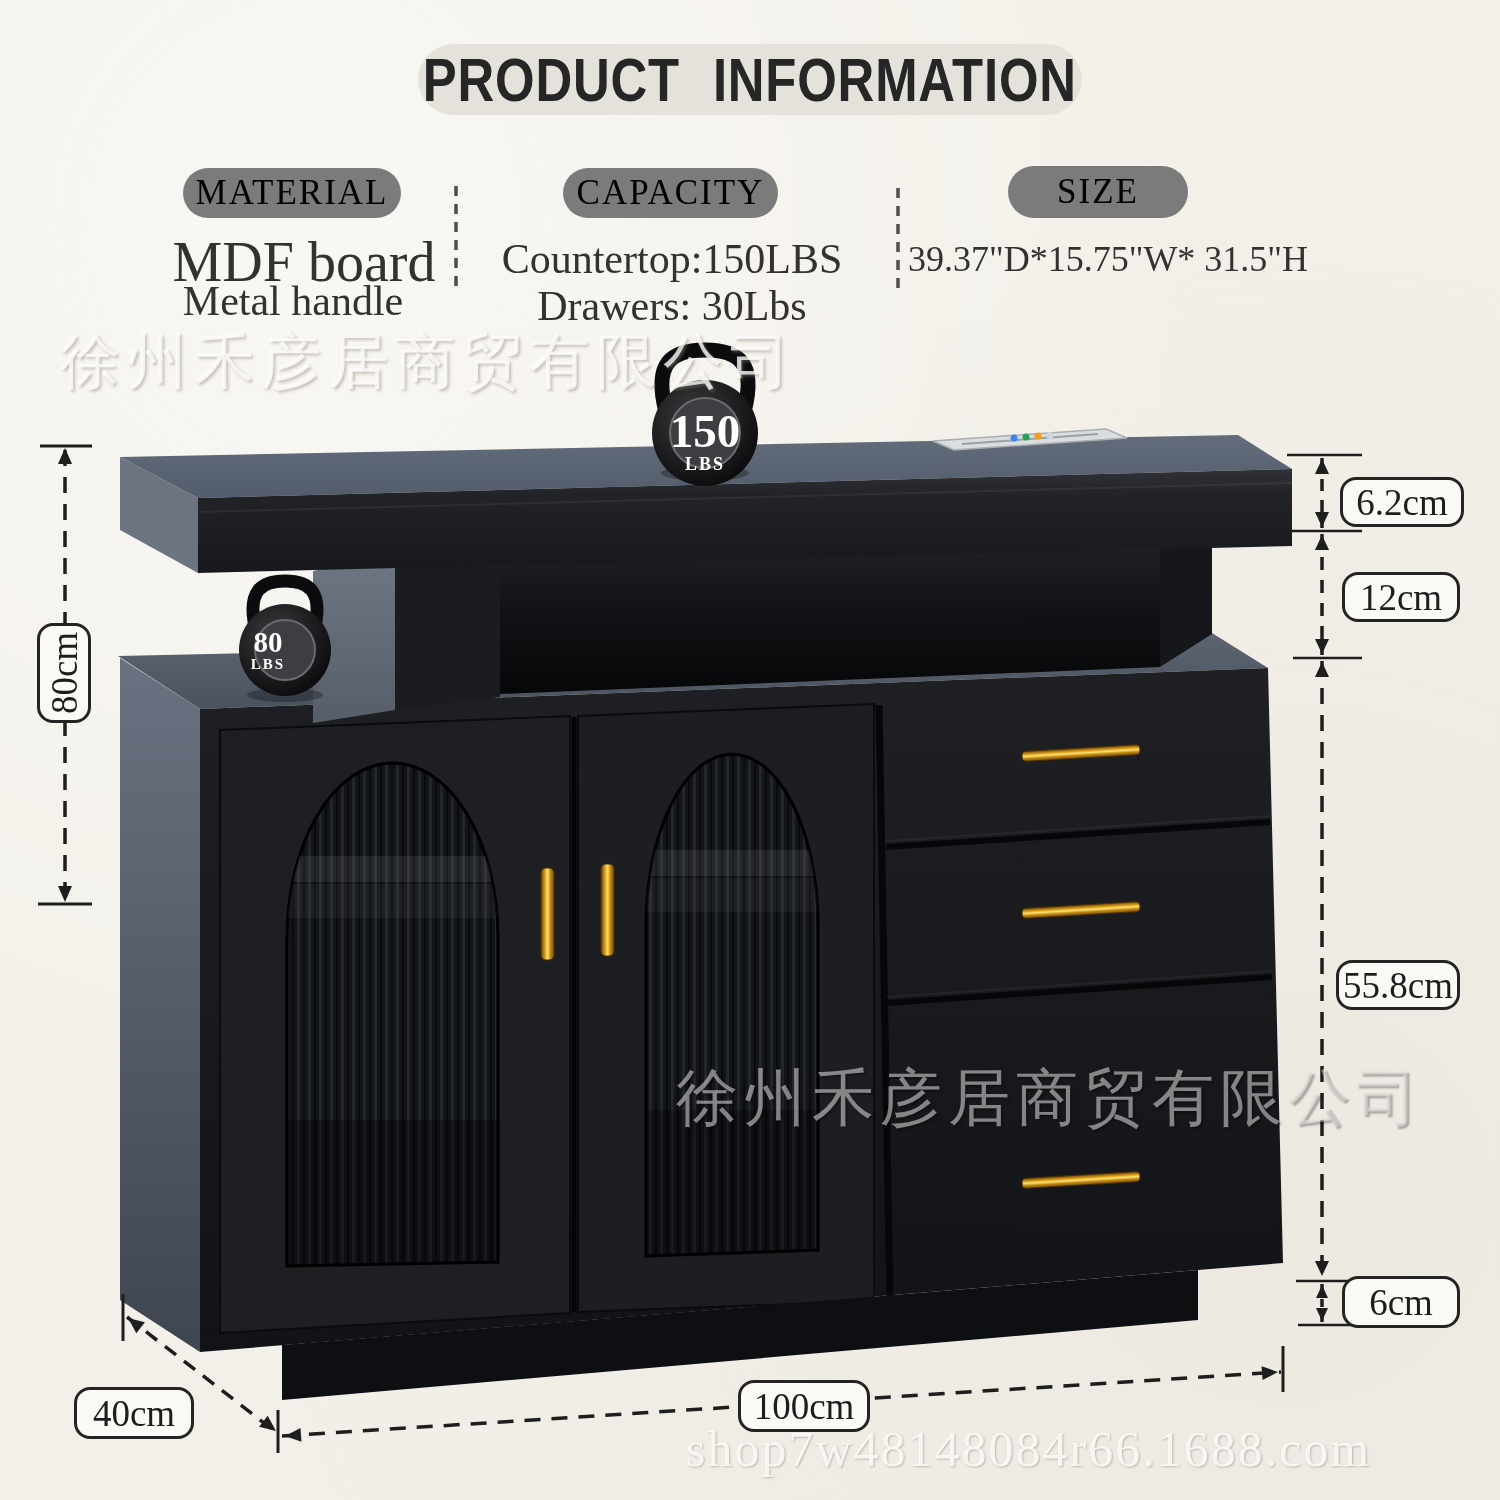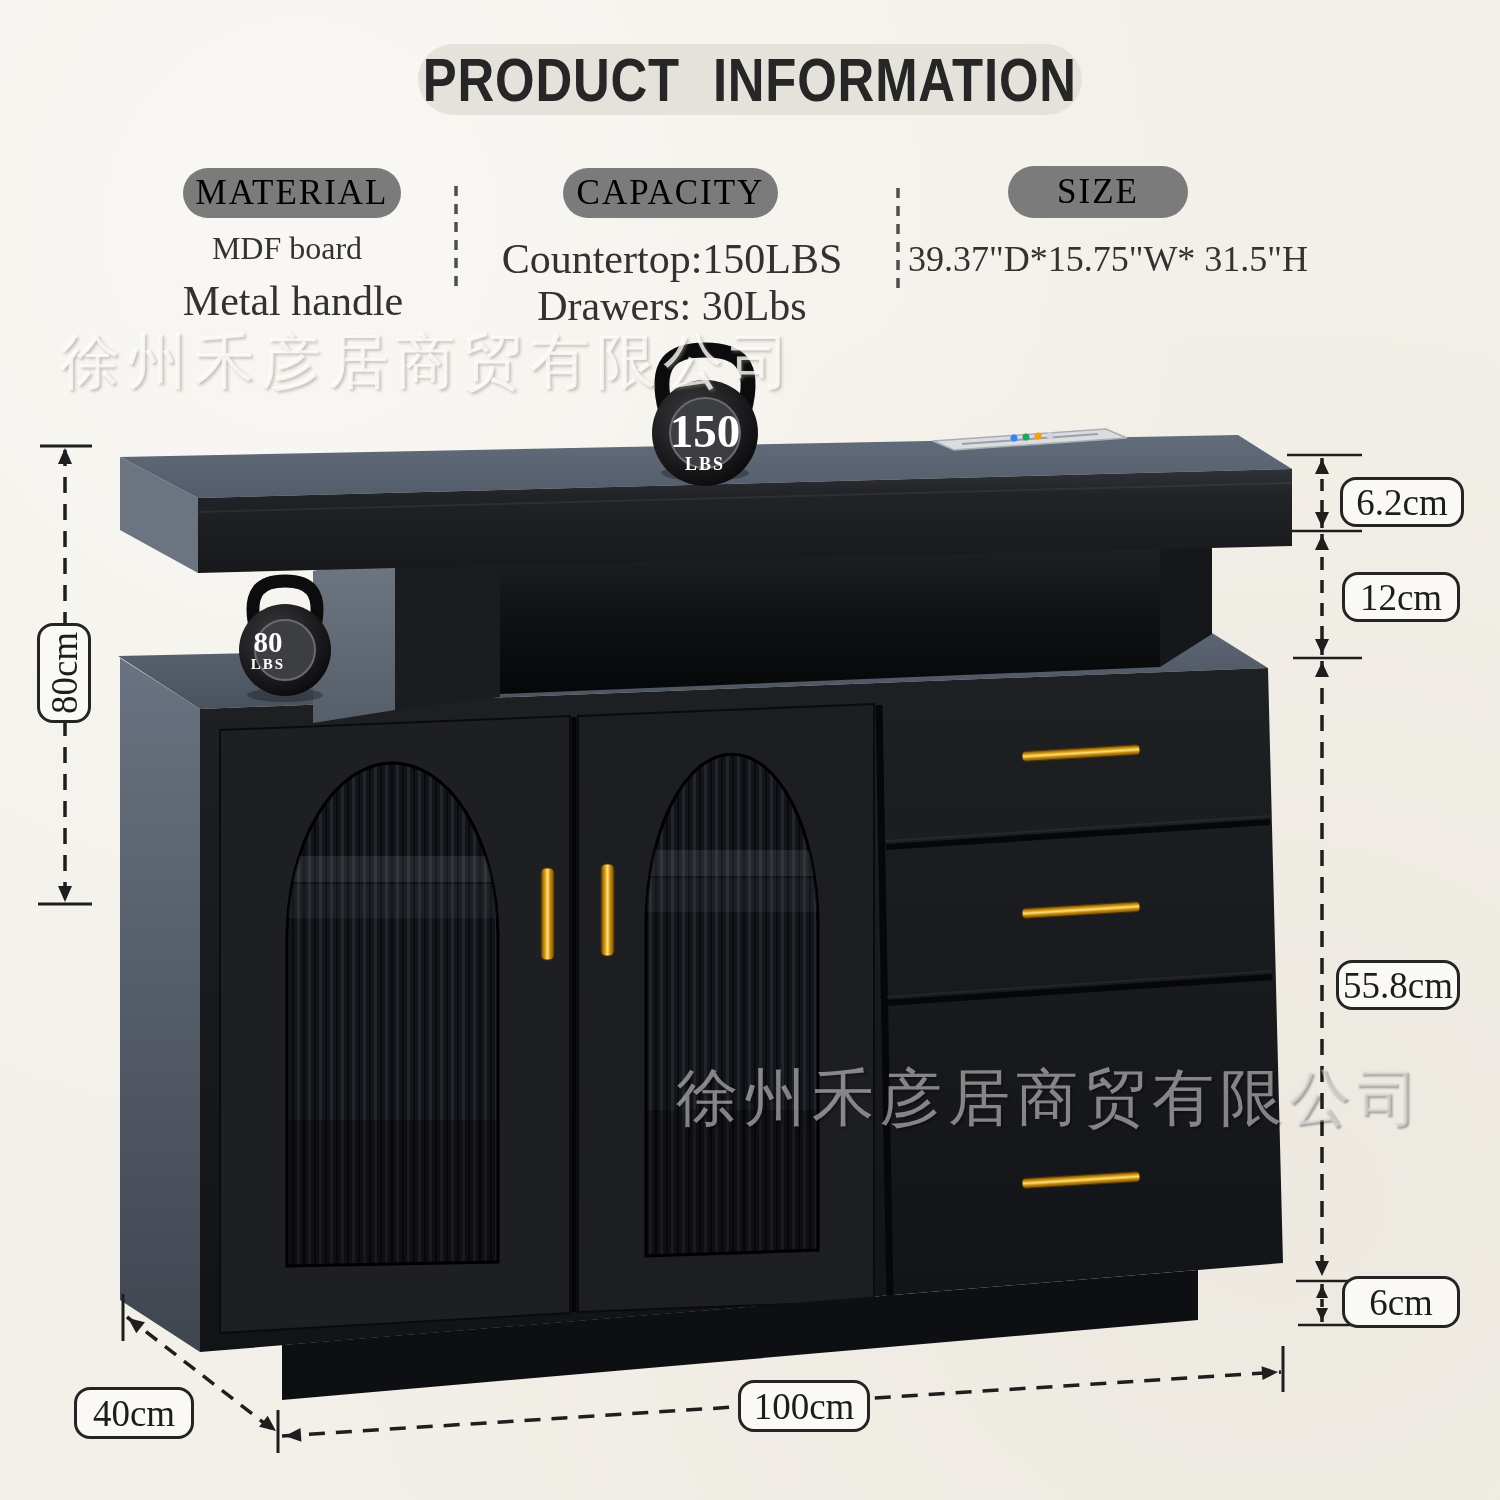--- a/index.html
+++ b/index.html
@@ -224,36 +224,37 @@
     <line x1="898" y1="188" x2="898" y2="288" stroke="#4f4f4f" stroke-width="3.5" stroke-dasharray="10 8"></line>
   </svg>
 
   <div class="abs title-pill">
     <span class="title-text">PRODUCT INFORMATION</span>
   </div>
 
   <div class="abs sec-pill" style="left:183px;top:168px;width:218px;height:50px;">
     <span>MATERIAL</span>
   </div>
-  <div class="abs sec-line" style="left:137px;top:230px;width:300px;font-size:32px;">MDF board</div>
+  <div class="abs sec-line" style="left:154px;top:230px;width:300px;font-size:56px;">MDF board</div>
   <div class="abs sec-line" style="left:143px;top:277px;width:300px;font-size:42px;">Metal handle</div>
 
   <div class="abs sec-pill" style="left:563px;top:168px;width:215px;height:50px;">
     <span>CAPACITY</span>
   </div>
   <div class="abs sec-line" style="left:492px;top:235px;width:360px;font-size:42px;">Countertop:150LBS</div>
   <div class="abs sec-line" style="left:492px;top:282px;width:360px;font-size:42px;">Drawers: 30Lbs</div>
 
   <div class="abs sec-pill" style="left:1008px;top:166px;width:180px;height:52px;">
     <span>SIZE</span>
   </div>
   <div class="abs sec-line" style="left:908px;top:238px;width:380px;font-size:36px;">39.37"D*15.75"W* 31.5"H</div>
 
   <div class="abs wm wm-cn1">徐州禾彦居商贸有限公司</div>
   <div class="abs wm wm-cn2">徐州禾彦居商贸有限公司</div>
+  <div class="abs wm wm-shop">shop7w48148084r66.1688.com</div>
 
   <div class="abs kb-label" style="left:645px;top:408px;width:120px;">
     <span class="v" style="font-size:47px;">150</span>
     <span class="u" style="font-size:18px;letter-spacing:2px;">LBS</span>
   </div>
   <div class="abs kb-label" style="left:218px;top:628px;width:100px;">
     <span class="v" style="font-size:29px;">80</span>
     <span class="u" style="font-size:15px;letter-spacing:2px;">LBS</span>
   </div>
 

